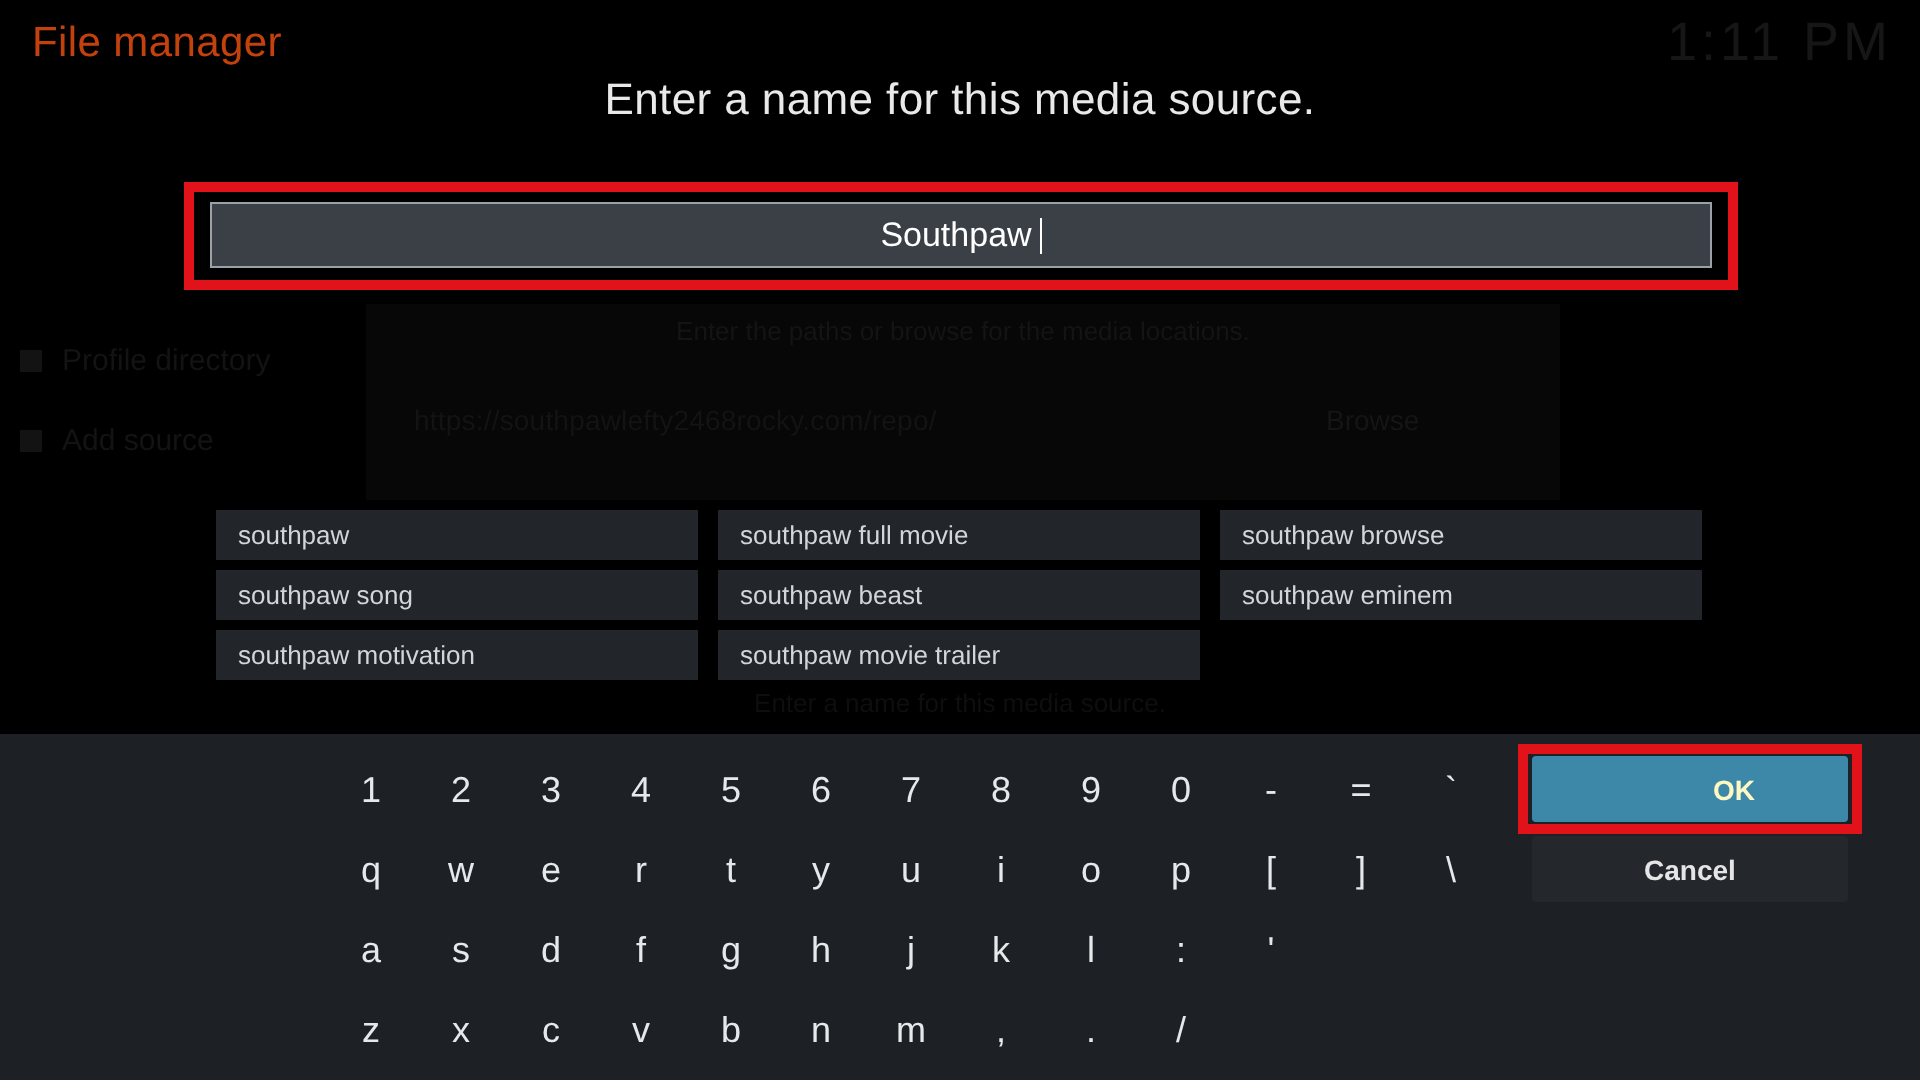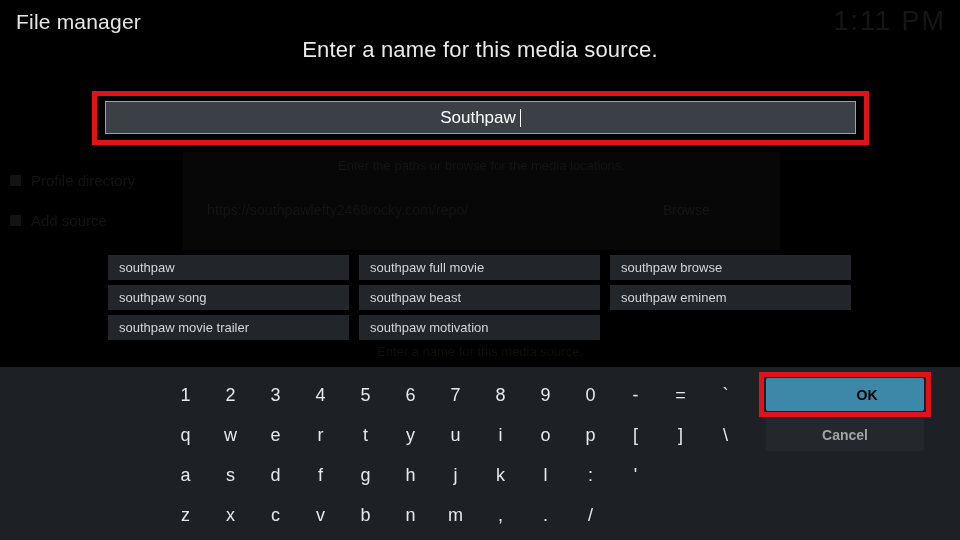--- a/index.html
+++ b/index.html
@@ -21,21 +21,21 @@
   #backdrop {
     position: absolute;
     inset: 0;
     background: #000000;
   }
   .bg-title {
     position: absolute;
     left: 16px;
     top: 10px;
     font-size: 21px;
-    color: #e5e5e5;
+    color: #c2410c;
     letter-spacing: .2px;
   }
   .bg-clock {
     position: absolute;
     right: 14px;
     top: 6px;
     font-size: 27px;
     color: #161616;
     letter-spacing: 2px;
   }
@@ -214,27 +214,27 @@
     width: 158px;
   }
   .sbtn {
     height: 33px;
     margin-bottom: 7px;
     display: flex;
     align-items: center;
     justify-content: center;
     font-size: 14px;
     font-weight: bold;
-    color: #a3a3a3;
+    color: #e5e5e5;
     background: #24282d;
     border-radius: 2px;
   }
   .sbtn.primary {
     background: #3d88a9;
-    color: #000000;
+    color: #fef9c3;
     padding-left: 44px;
   }
 </style>
 </head>
 <body>
 
 <div id="backdrop">
   <div class="bg-title">File manager</div>
   <div class="bg-clock">1:11 PM</div>
 
@@ -265,22 +265,22 @@
 
 <div class="redbox" id="redbox-input"></div>
 
 <div id="suggestions">
     <div class="suggestion">southpaw</div>
     <div class="suggestion">southpaw full movie</div>
     <div class="suggestion">southpaw browse</div>
     <div class="suggestion">southpaw song</div>
     <div class="suggestion">southpaw beast</div>
     <div class="suggestion">southpaw eminem</div>
+    <div class="suggestion">southpaw motivation</div>
     <div class="suggestion">southpaw movie trailer</div>
-    <div class="suggestion">southpaw motivation</div>
   </div>
 
 <div id="keyboard">
   <div id="keys">
       <div class="krow">
         <div class="key">1</div>
         <div class="key">2</div>
         <div class="key">3</div>
         <div class="key">4</div>
         <div class="key">5</div>

